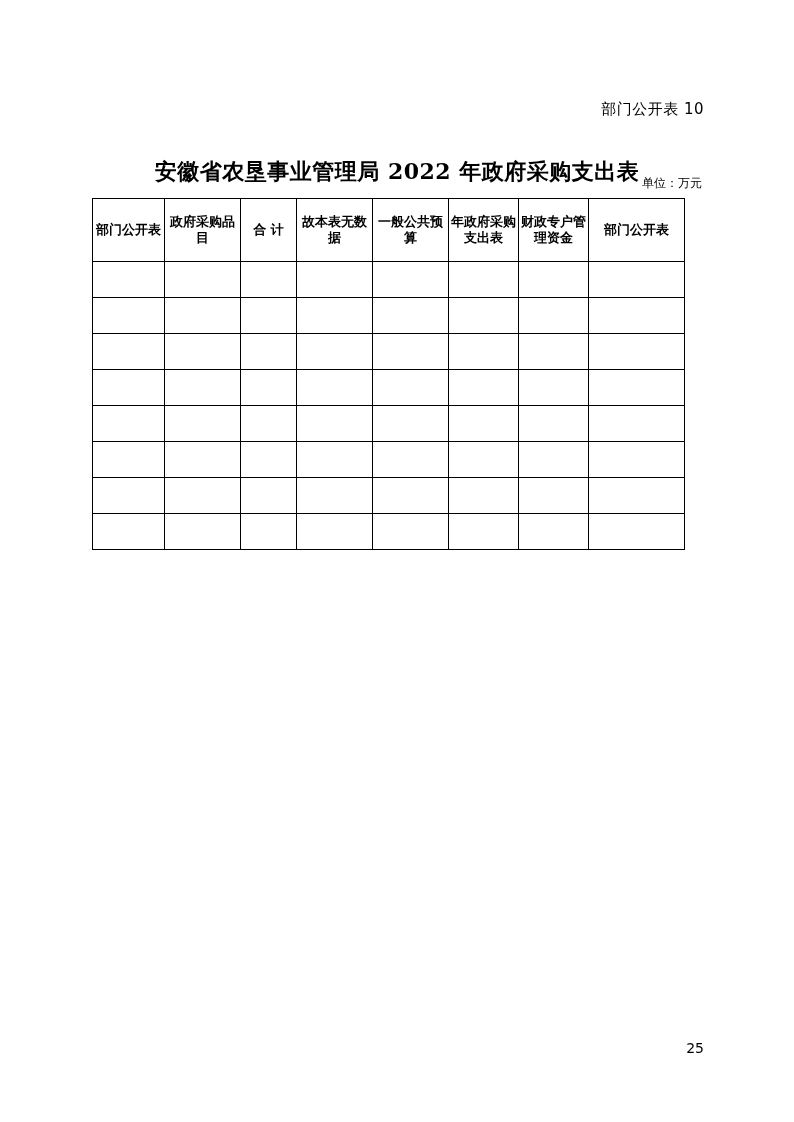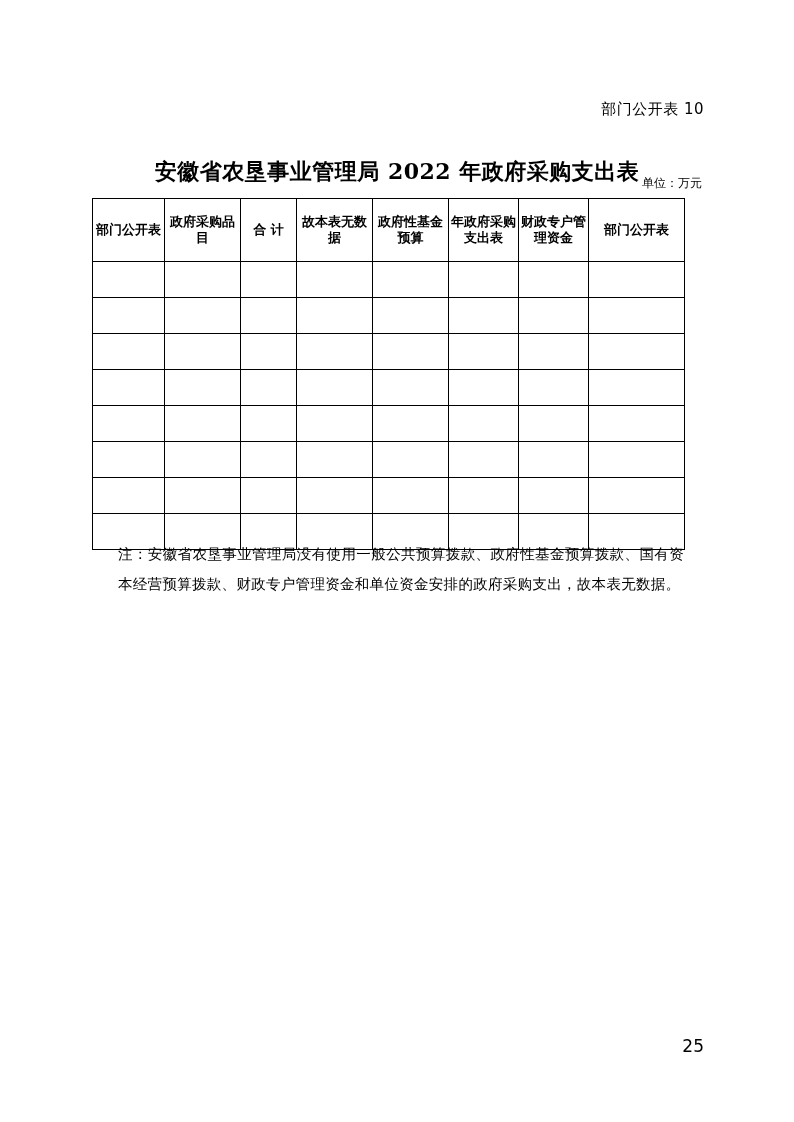--- a/index.html
+++ b/index.html
@@ -89,21 +89,21 @@
     font-size: 14.5px;
     font-family: "DejaVu Sans", sans-serif;
     line-height: 2.05;
     text-align: justify;
     letter-spacing: 0.3px;
   }
   .page-number {
     position: absolute;
     right: 90px;
     bottom: 78px;
-    font-size: 17px;
+    font-size: 14px;
     font-family: "DejaVu Sans", sans-serif;
   }
 </style>
 </head>
 <body>
 
 <div class="page">
 
   <div class="header-right">部门公开表 10</div>
 
@@ -130,21 +130,21 @@
         <th>
             <span class="th-inner">政府采购品目</span>
           </th>
         <th>
             <span class="th-inner">合 计</span>
           </th>
         <th>
             <span class="th-inner">故本表无数据</span>
           </th>
         <th>
-            <span class="th-inner">政府性基金预算</span>
+            <span class="th-inner">一般公共预算</span>
           </th>
         <th>
             <span class="th-inner">年政府采购支出表</span>
           </th>
         <th>
             <span class="th-inner">财政专户管理资金</span>
           </th>
         <th>
             <span class="th-inner">部门公开表</span>
           </th>
@@ -227,17 +227,16 @@
         <td></td>
         <td></td>
         <td></td>
         <td></td>
         <td></td>
         <td></td>
       </tr>
     </tbody>
   </table>
 
-  <div class="note">注：安徽省农垦事业管理局没有使用一般公共预算拨款、政府性基金预算拨款、国有资本经营预算拨款、财政专户管理资金和单位资金安排的政府采购支出，故本表无数据。</div>
 
   <div class="page-number">25</div>
 
 </div>
 
 </body></html>

